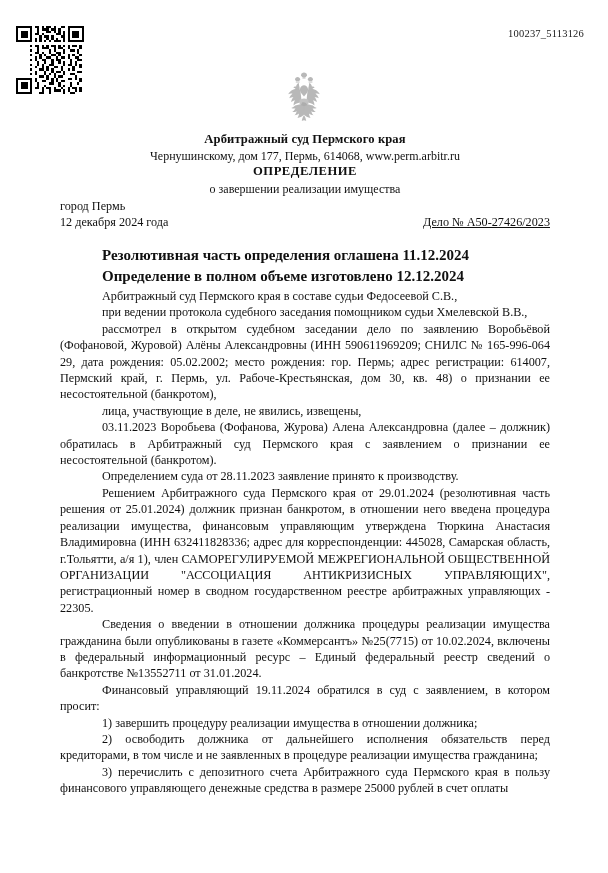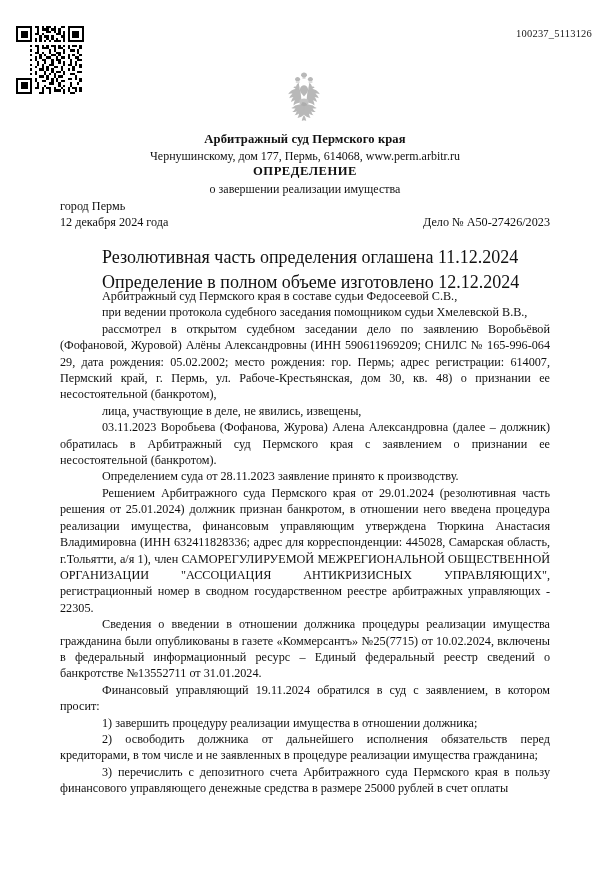--- a/index.html
+++ b/index.html
@@ -21,21 +21,21 @@
     inset: 0;
     width: 608px;
     height: 873px;
   }
 
   
   .top-strip {
     position: absolute;
     top: 0;
     left: 0;
-    right: 4px;
+    right: 12px;
     height: 100px;
   }
   .qr-box {
     position: absolute;
     left: 16px;
     top: 26px;
     width: 68px;
     height: 68px;
     background: #ffffff;
   }
@@ -105,31 +105,32 @@
     font-size: 12.2px;
     line-height: 1.32;
   }
   .meta-city { display: block; }
   .meta-row {
     display: flex;
     justify-content: space-between;
     align-items: baseline;
   }
   .meta-date { white-space: nowrap; }
-  .meta-case { white-space: nowrap; }
+  .meta-case { white-space: nowrap; text-decoration: underline; }
 
   
   .announce {
     position: absolute;
     left: 60px;
     right: 58px;
     top: 245px;
-    font-size: 18px;
+    font-size: 15px;
     line-height: 1.38;
     text-indent: 42px;
+    font-weight: bold;
   }
 
   
   .body {
     position: absolute;
     left: 60px;
     right: 58px;
     top: 288px;
     font-size: 12.2px;
     line-height: 1.345;

